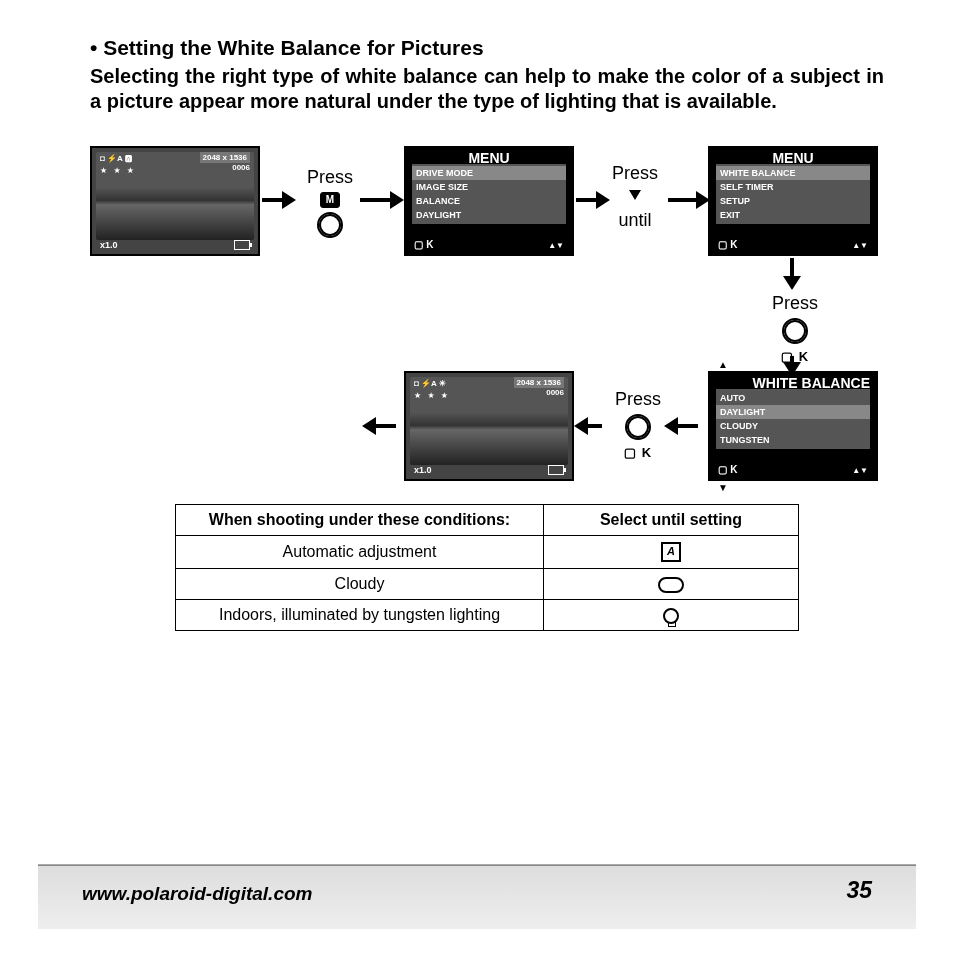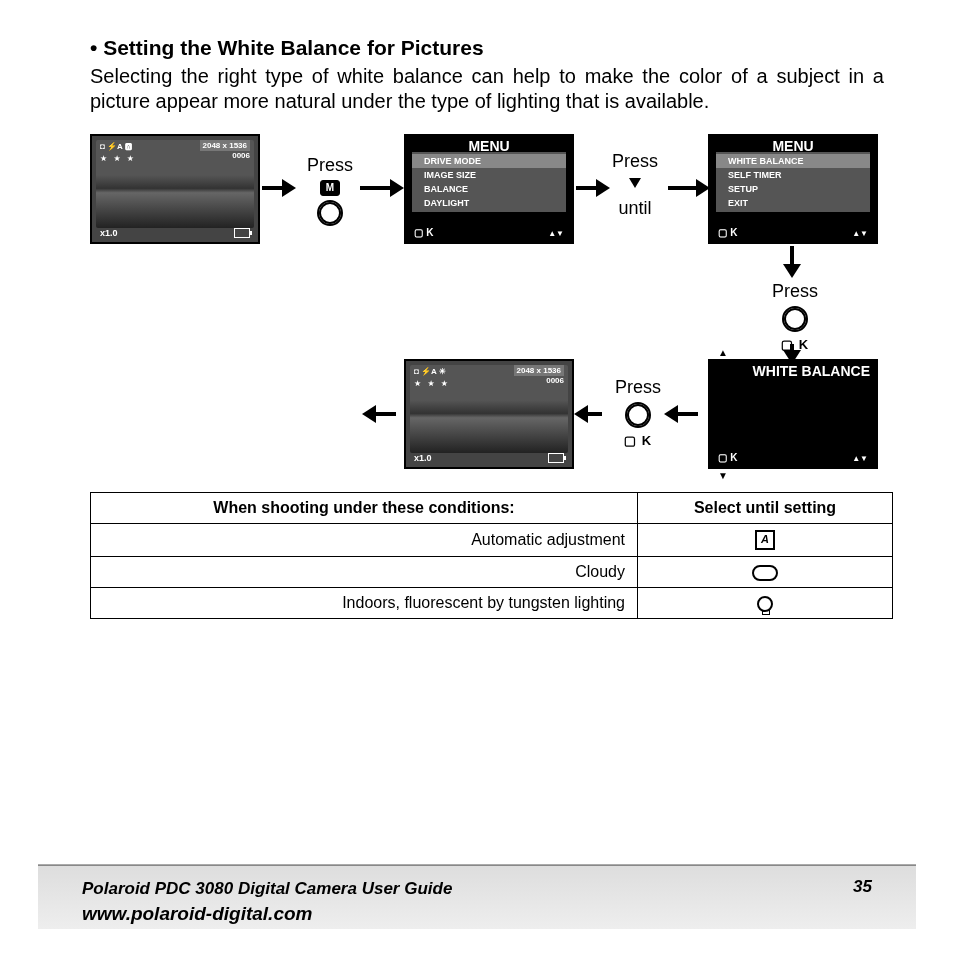--- a/index.html
+++ b/index.html
@@ -18,21 +18,22 @@
   }
   .section-title {
     font-weight: bold;
     font-size: 21px;
     margin: 0 0 4px 0;
   }
   .intro {
     font-size: 20px;
     line-height: 1.25;
     text-align: justify;
-    margin: 0 0 20px 0;
+    margin: 0 0 32px 0;
+    font-weight: bold;
   }
   ol.steps {
     font-size: 20px;
     margin: 0 0 8px 0;
     padding-left: 24px;
   }
   ol.steps li { margin: 0; }
 
   
   .diagram {
@@ -65,21 +66,21 @@
 
   .menu-lcd .menu-head {
     color:#fff; font-size:14px; font-weight:bold; text-align:center;
     position:absolute; top:2px; left:0; right:0;
   }
   .menu-lcd .menu-body{
     position:absolute; left:6px; right:6px; top:16px;
     background:#555; padding:2px 0;
   }
   .menu-lcd .row{
-    color:#fff; font-size:9px; font-weight:bold; padding:2px 12px;
+    color:#fff; font-size:9px; font-weight:bold; padding:2px 4px;
   }
   .menu-lcd .row.sel{ background:#888; }
   .menu-lcd .ok{
     position:absolute; bottom:4px; left:8px; color:#fff; font-size:10px; font-weight:bold;
   }
   .menu-lcd .nav{
     position:absolute; bottom:4px; right:8px; color:#fff; font-size:8px;
   }
   .wb-up{position:absolute;top:-14px;left:8px;color:#000;font-size:10px;}
   .wb-dn{position:absolute;bottom:-14px;left:8px;color:#000;font-size:10px;}
@@ -110,46 +111,46 @@
     border-left:9px solid transparent;border-right:9px solid transparent;
   }
   .arrow-down:after{ bottom:-12px; border-top:14px solid #000;}
 
   .tri-down{display:inline-block;width:0;height:0;border-left:6px solid transparent;border-right:6px solid transparent;border-top:10px solid #000;}
 
   
   table.wb {
     border-collapse: collapse;
     margin: 18px auto 0 auto;
-    width: 803px;
+    width: 624px;
   }
   table.wb th, table.wb td {
     border:1px solid #000;
     padding:6px 12px;
     font-size:16px;
-    text-align:right;
+    text-align:center;
   }
   table.wb th{ font-weight:bold; text-align:center;}
   table.wb td.icon-cell{ text-align:center; width:230px;}
 
   
   .footer-bar{
     position:absolute; left:38px; right:38px; bottom:55px; top:864px;
     height:4px;
     border-top:1px solid #aaa;
     background:linear-gradient(#ddd,#eee);
     padding-top:14px;
     height:50px;
   }
   .footer-bar .line{
     position:absolute;left:0;right:0;top:0;height:1px;background:#888;
   }
   .footer-title{font-style:italic;font-weight:bold;font-size:17px;margin-left:44px;}
   .footer-url{font-style:italic;font-weight:bold;font-size:19px;margin-left:44px;display:block;margin-top:4px;}
-  .footer-page{position:absolute;right:44px;top:12px;font-style:italic;font-weight:bold;font-size:17px;}
+  .footer-page{position:absolute;right:44px;top:12px;font-style:italic;font-weight:bold;font-size:23px;}
 
   
   .ic{display:inline-block;vertical-align:middle;}
   .ic-auto{width:16px;height:16px;border:2px solid #000;font-size:11px;font-weight:bold;line-height:14px;text-align:center;font-style:italic;}
   .ic-cloud{width:22px;height:12px;border:2px solid #000;border-radius:10px;position:relative;}
   .ic-bulb{width:12px;height:12px;border:2px solid #000;border-radius:50%;position:relative;}
   .ic-bulb:after{content:"";position:absolute;left:3px;top:12px;width:6px;height:4px;border:1px solid #000;border-top:none;}
   .ic-fluor{width:28px;height:4px;border:2px solid #000;border-radius:3px;position:relative;}
   .ic-fluor:before,.ic-fluor:after{content:"";position:absolute;top:1px;width:4px;height:2px;background:#000;}
   .ic-fluor:before{left:-6px;} .ic-fluor:after{right:-6px;}
@@ -224,20 +225,26 @@
       <span>Press</span>
       <div class="btn-circle"></div>
       <span class="ok-label">▢ K</span>
     </div>
 
     <div class="arrow-v arrow-down" style="left:700px;top:210px;height:8px;"></div>
 
     <div class="lcd menu-lcd" style="left:618px;top:225px;">
       <span class="wb-up">▲</span>
       <div class="menu-head" style="text-align:right;padding-right:6px;">WHITE BALANCE</div>
+      <div class="menu-body">
+        <div class="row">AUTO</div>
+        <div class="row sel">DAYLIGHT</div>
+        <div class="row">CLOUDY</div>
+        <div class="row">TUNGSTEN</div>
+      </div>
       <span class="ok">▢ K</span>
       <span class="nav">▲▼</span>
       <span class="wb-dn">▼</span>
     </div>
 
     <div class="arrow-h arrow-left" style="left:586px;top:278px;width:22px;"></div>
 
     <div class="label" style="left:518px;top:244px;width:60px;">
       <span>Press</span>
       <div class="btn-circle"></div>
@@ -268,25 +275,24 @@
     </tr>
     <tr>
       <td>Automatic adjustment</td>
       <td class="icon-cell"><span class="ic ic-auto">A</span></td>
     </tr>
     <tr>
       <td>Cloudy</td>
       <td class="icon-cell"><span class="ic ic-cloud"></span></td>
     </tr>
     <tr>
-      <td>Indoors, fluorescent by tungsten lighting</td>
+      <td>Indoors, illuminated by tungsten lighting</td>
       <td class="icon-cell"><span class="ic ic-bulb"></span></td>
     </tr>
   </tbody>
     </table>
 </div>
 
 <div class="footer-bar">
   <div class="line"></div>
-  <span class="footer-title">Polaroid PDC 3080 Digital Camera User Guide</span>
   <span class="footer-page">35</span>
   <span class="footer-url">www.polaroid-digital.com</span>
 </div>
 
 </body></html>

